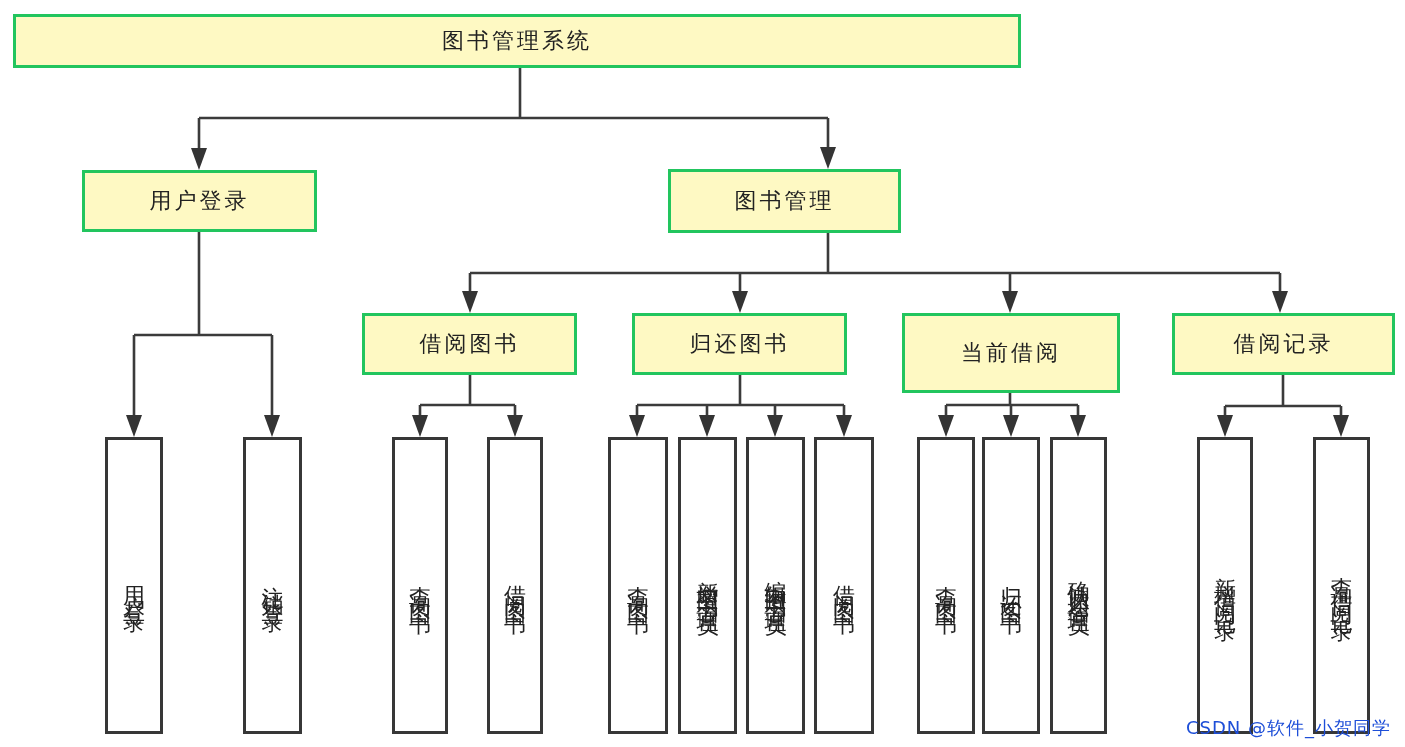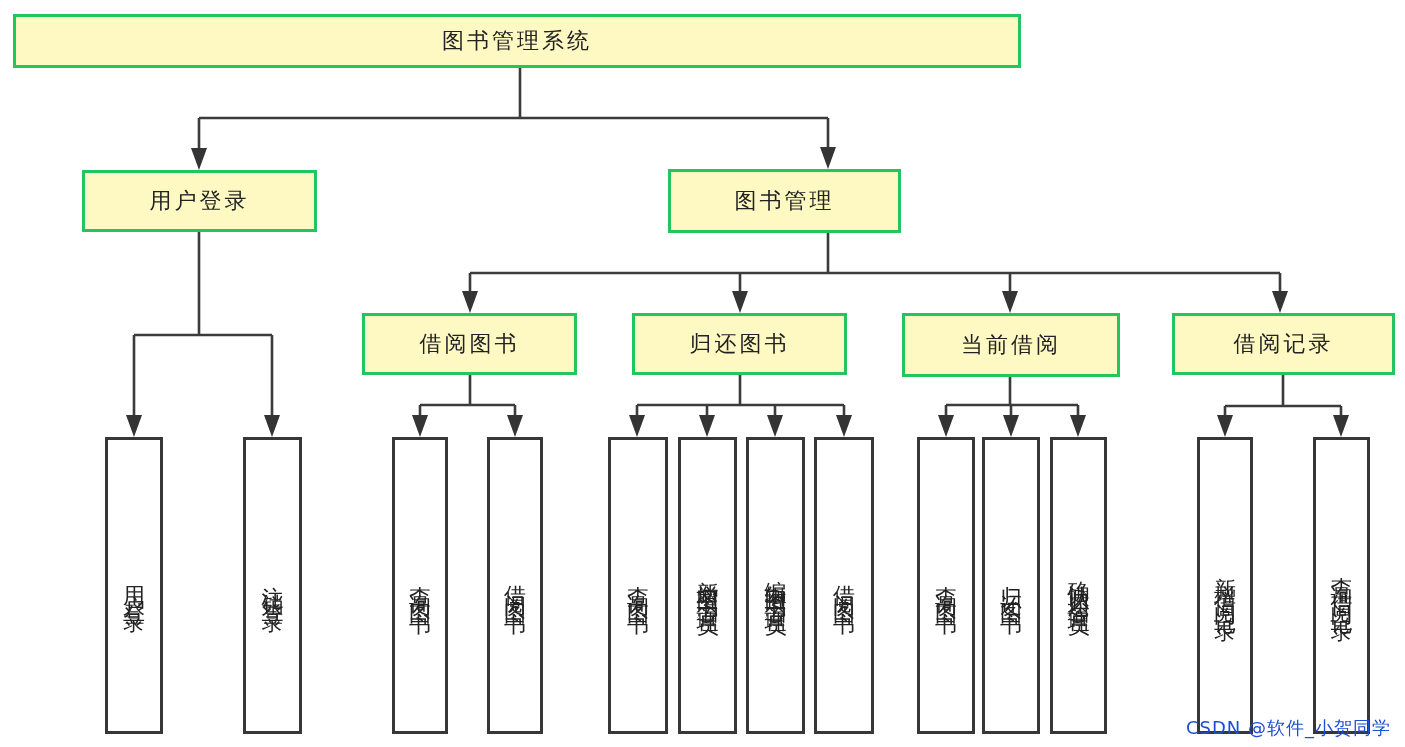--- a/index.html
+++ b/index.html
@@ -111,21 +111,21 @@
   <div class="hbox" style="left:668px; top:169px; width:233px; height:64px;">
     <span>图书管理</span>
   </div>
 
   <div class="hbox" style="left:362px; top:313px; width:215px; height:62px;">
     <span>借阅图书</span>
   </div>
   <div class="hbox" style="left:632px; top:313px; width:215px; height:62px;">
     <span>归还图书</span>
   </div>
-  <div class="hbox" style="left:902px; top:313px; width:218px; height:64px;">
+  <div class="hbox" style="left:902px; top:313px; width:218px; height:80px;">
     <span>当前借阅</span>
   </div>
   <div class="hbox" style="left:1172px; top:313px; width:223px; height:62px;">
     <span>借阅记录</span>
   </div>
 
   <div class="vbox" style="left:105px; top:437px; width:58px; height:297px;">
     <span>用户登录</span>
   </div>
   <div class="vbox" style="left:243px; top:437px; width:59px; height:297px;">

